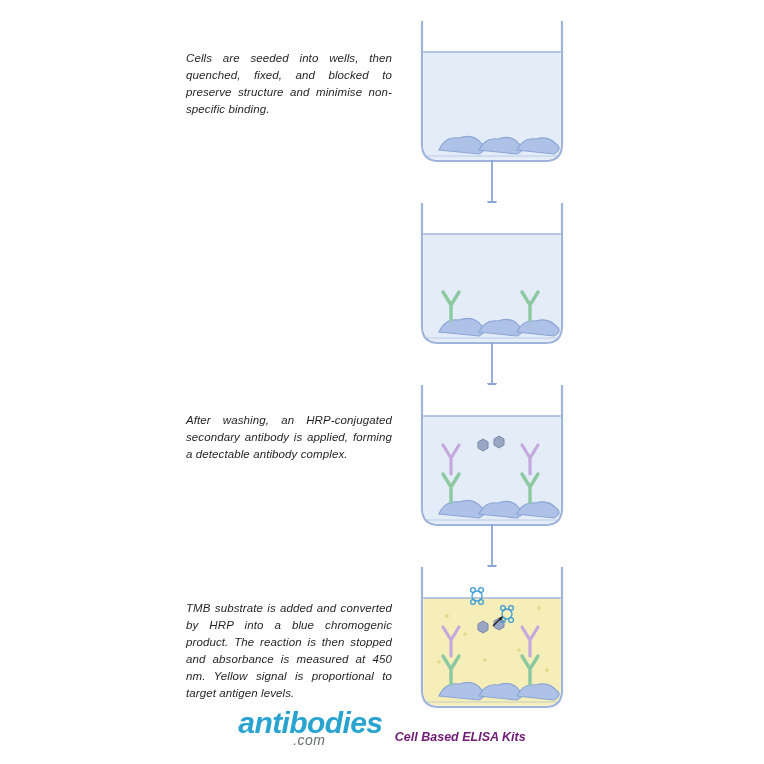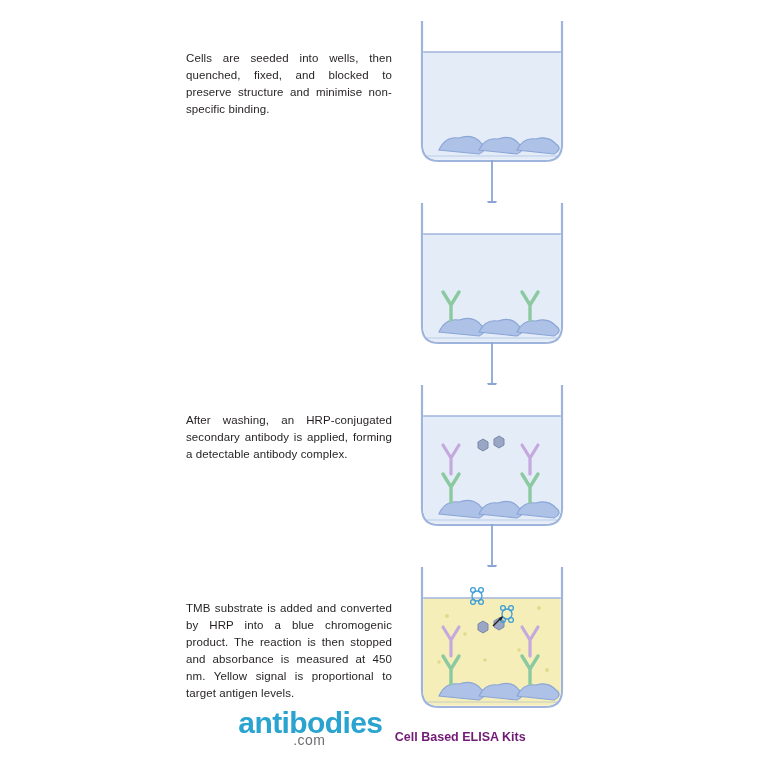--- a/index.html
+++ b/index.html
@@ -12,20 +12,21 @@
     height: 764px;
     font-family: "Liberation Sans", sans-serif;
     color: #231f20;
     position: relative;
     overflow: hidden;
   }
   .diagram {
     position: relative;
     width: 764px;
     height: 764px;
+    font-style: italic;
   }
   .step {
     position: absolute;
     left: 0;
     width: 764px;
     height: 150px;
   }
   .step-text {
     position: absolute;
     left: 186px;

